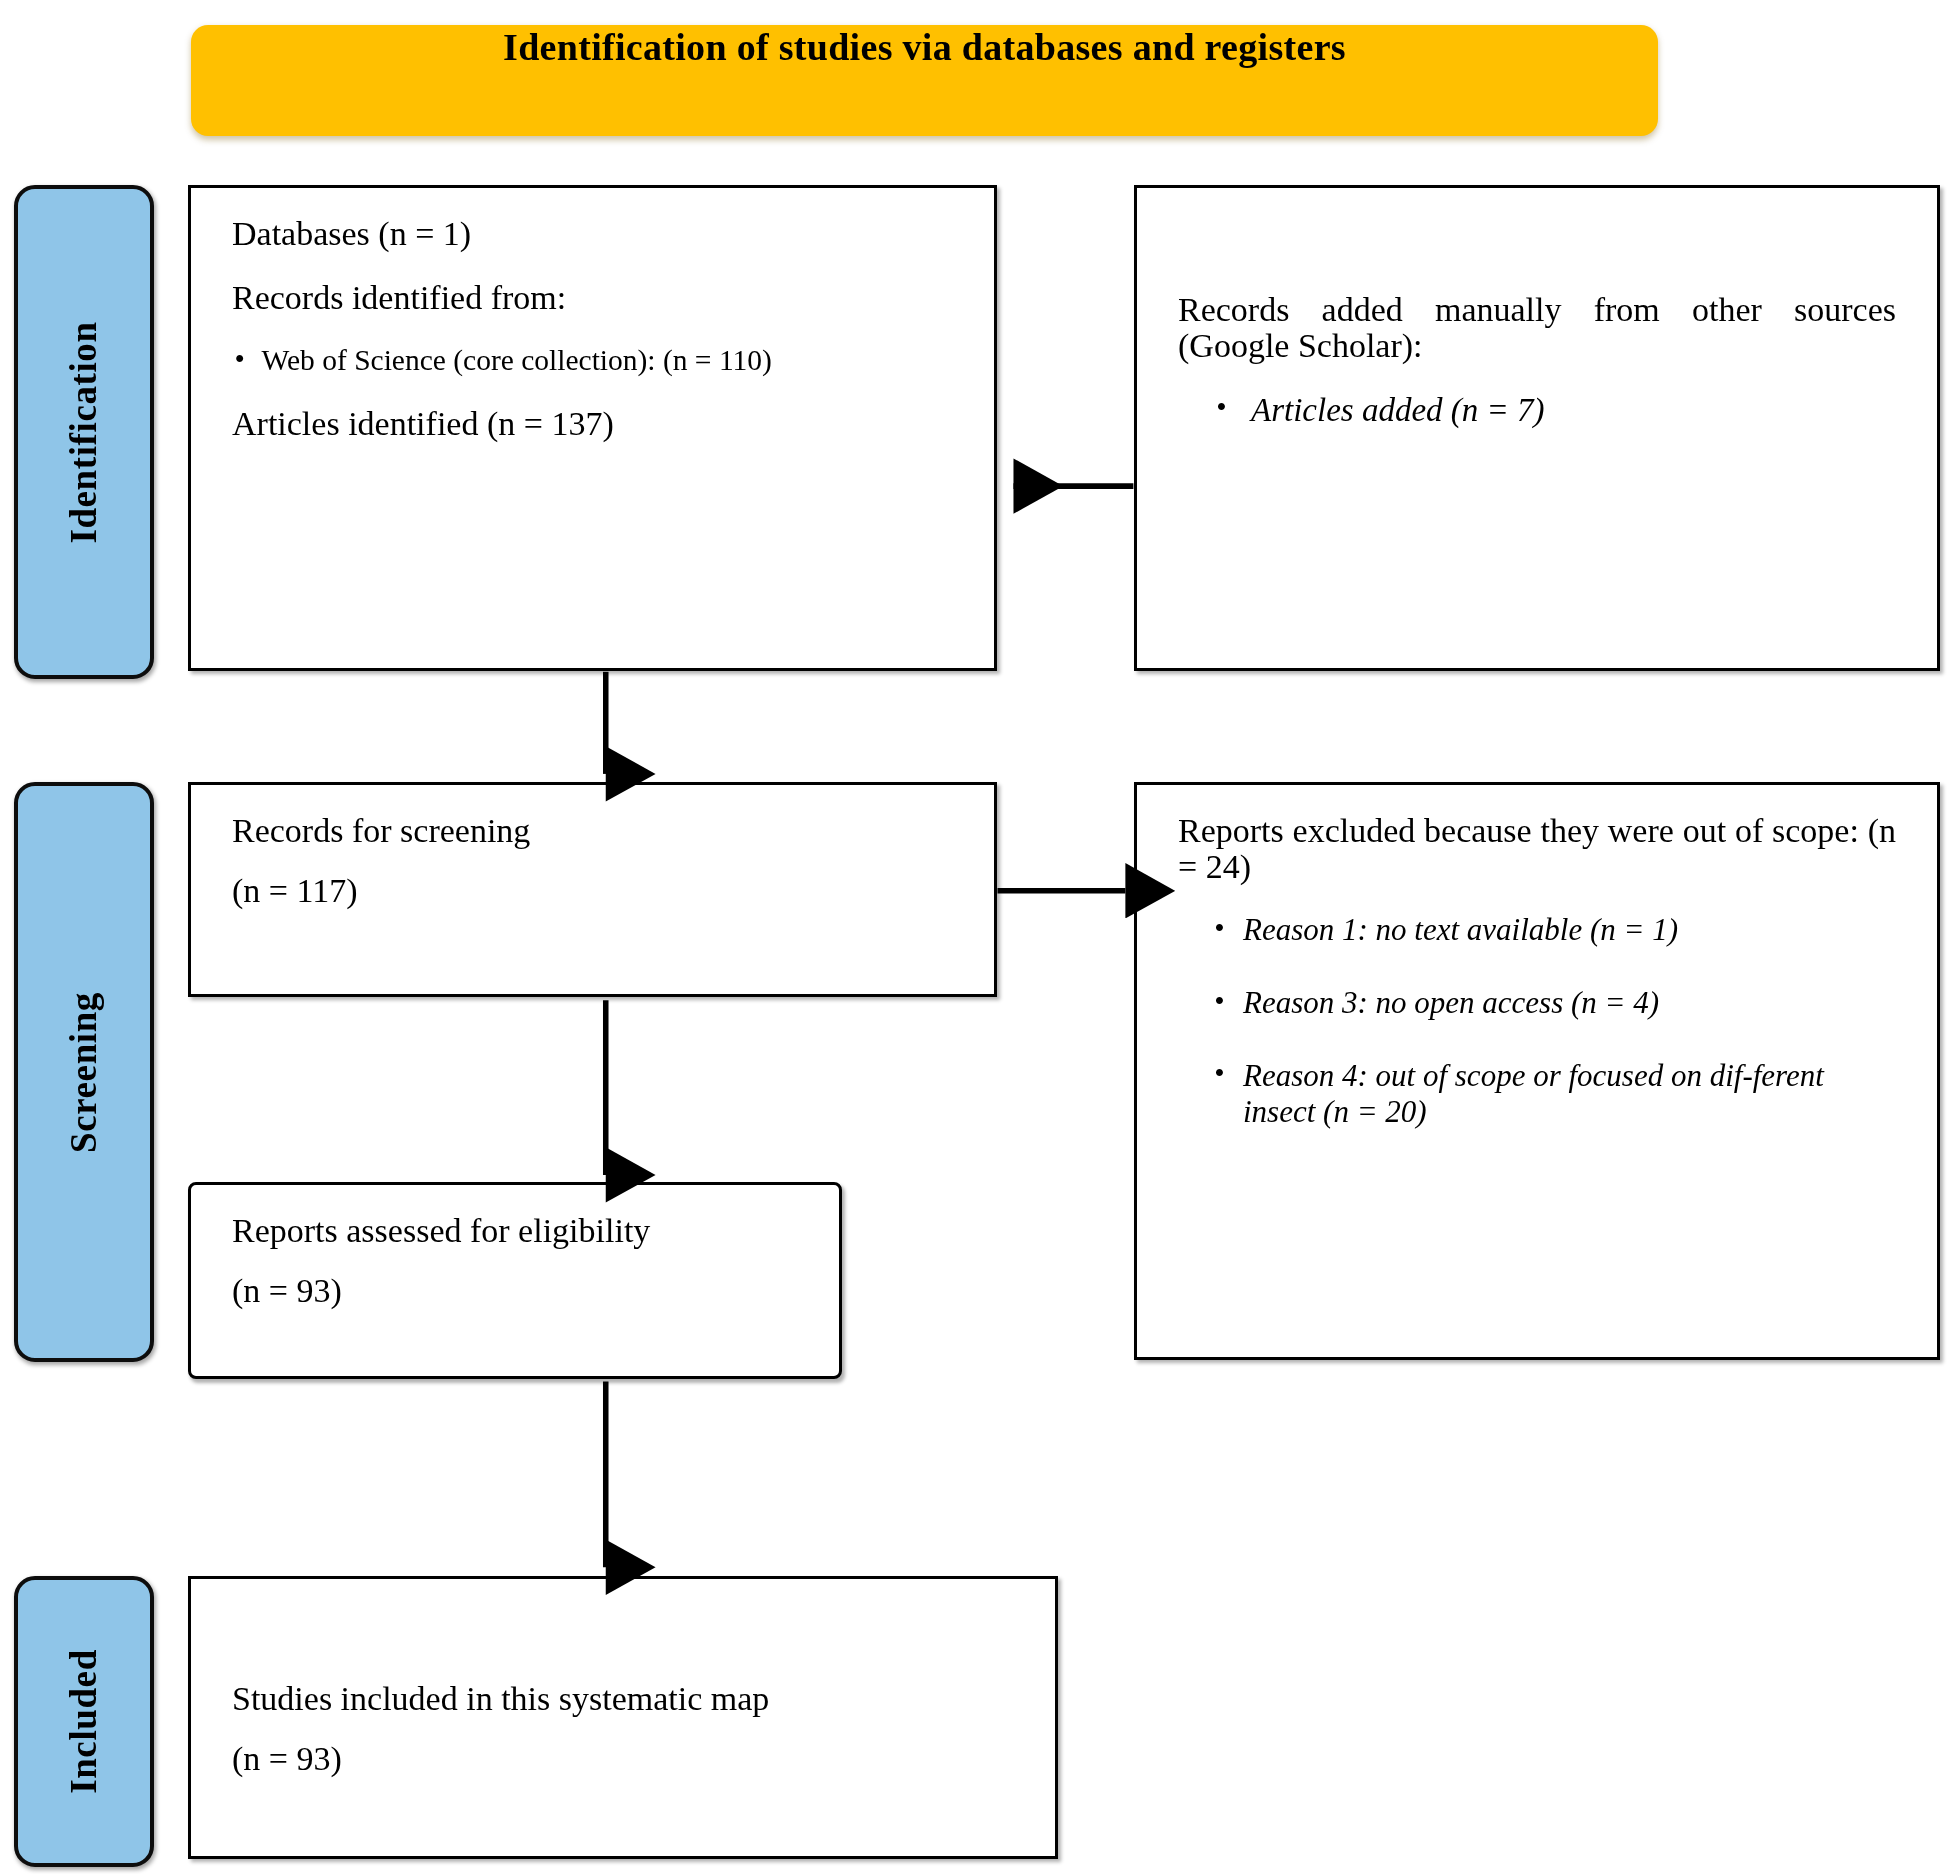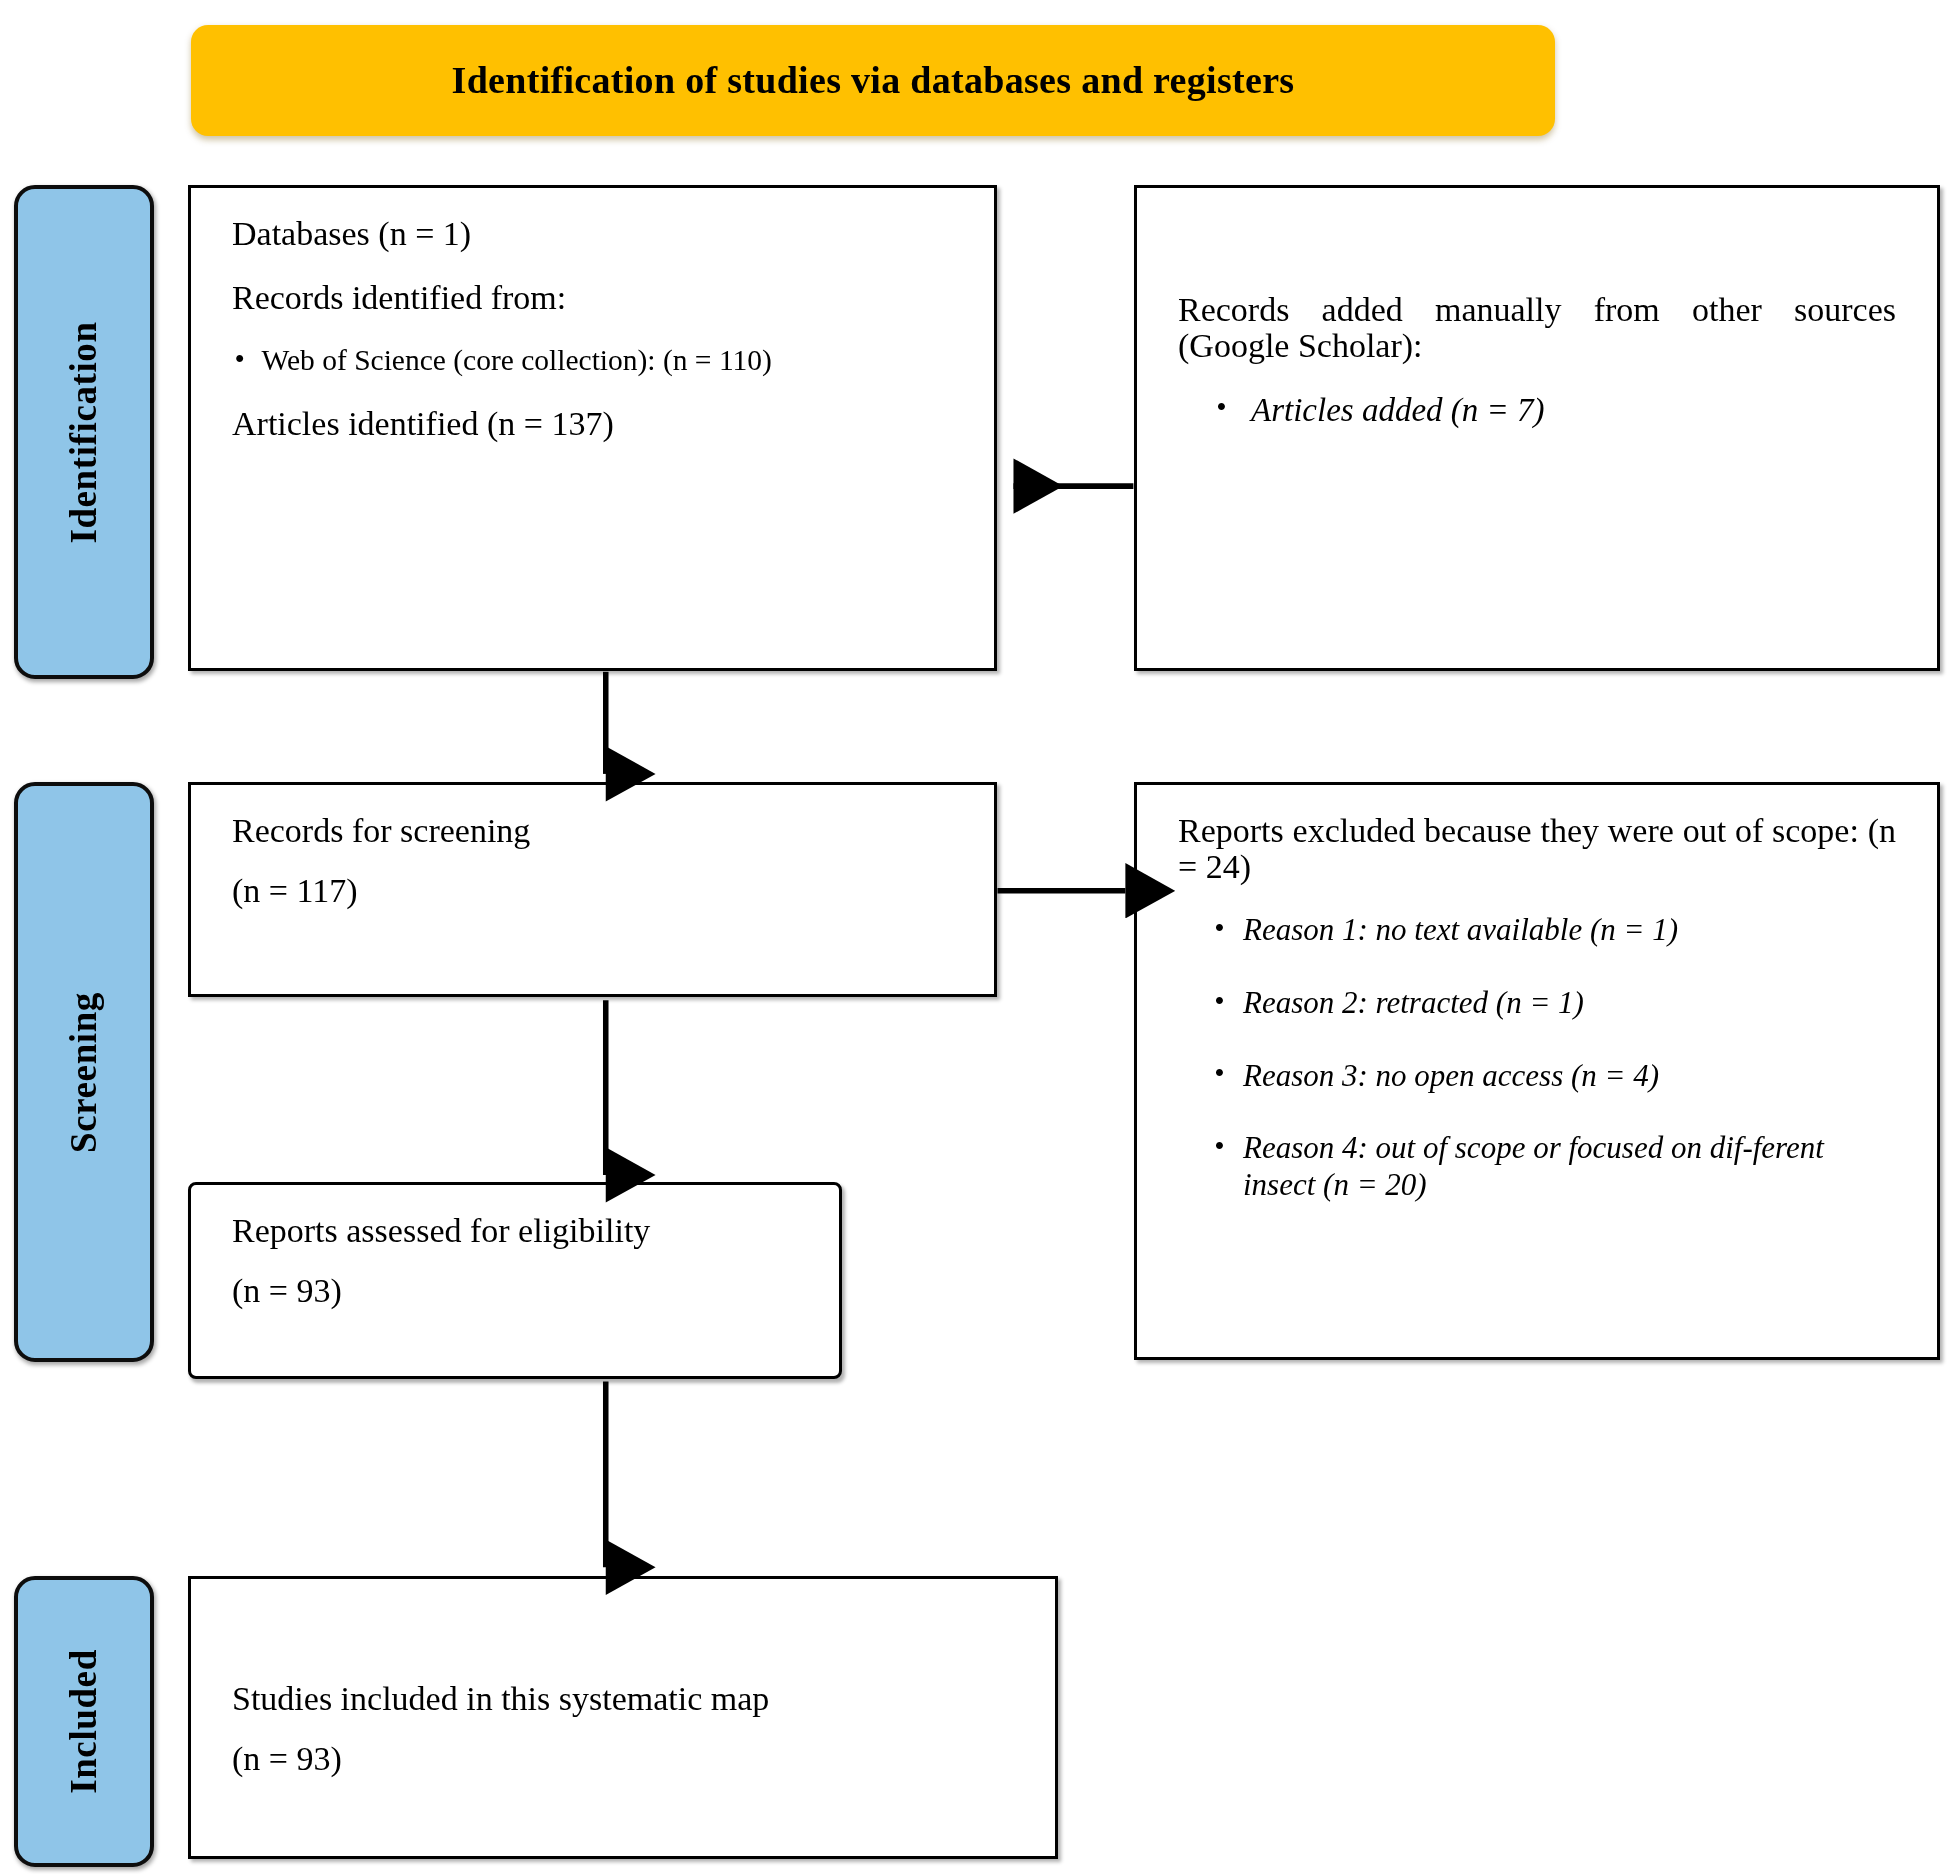--- a/index.html
+++ b/index.html
@@ -18,27 +18,27 @@
     height: 1875px;
     background: #ffffff;
     overflow: hidden;
   }
 
   
   .header-banner {
     position: absolute;
     left: 191px;
     top: 24.6px;
-    width: 1364px;
+    width: 1467px;
     height: 111px;
     background: #FFC000;
     border-radius: 17px;
     box-shadow: 0 3.7px 6.2px rgba(120, 90, 0, 0.35);
     display: flex;
-    align-items: center;
+    align-items: flex-start;
     justify-content: center;
   }
   .header-banner-title {
     font-weight: bold;
     font-size: 38px;
     letter-spacing: 0.3px;
     color: #000000;
     text-align: center;
     white-space: nowrap;
   }
@@ -184,21 +184,20 @@
 
   <div class="flow-box" id="box-reports-eligibility">
     <p class="box-line tight">Reports assessed for eligibility</p>
     <p class="box-line">(n = 93)</p>
   </div>
 
   <div class="flow-box" id="box-reports-excluded">
     <p class="box-line justified">Reports excluded because they were out of scope: (n = 24)</p>
     <ul class="bullets reasons">
       <li>Reason 1: no text available (n = 1)</li>
-      <li>Reason 2: retracted (n = 1)</li>
       <li>Reason 3: no open access (n = 4)</li>
       <li>Reason 4: out of scope or focused on dif-ferent insect (n = 20)</li>
     </ul>
   </div>
 
   <div class="flow-box" id="box-studies-included">
     <p class="box-line tight" style="margin-top:74px;">Studies included in this systematic map</p>
     <p class="box-line">(n = 93)</p>
   </div>
 

